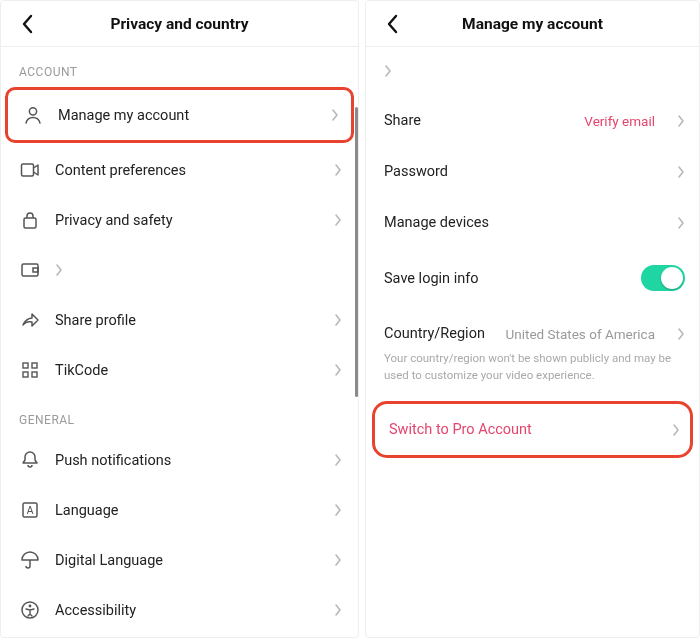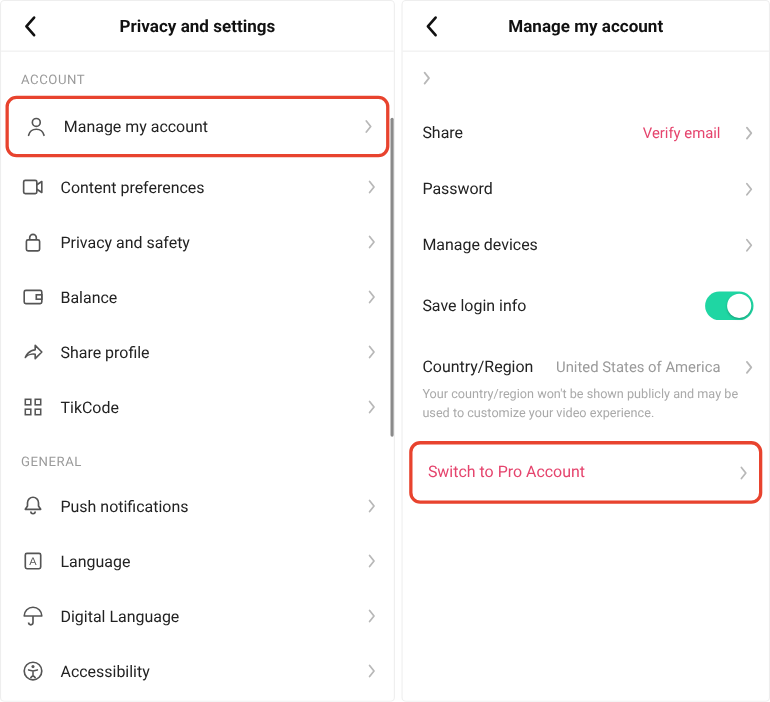--- a/index.html
+++ b/index.html
@@ -138,21 +138,21 @@
 </head>
 <body>
 
 <div class="pane pane-left">
   <div class="header">
     <div class="back-btn">
       <svg width="12" height="20" viewBox="0 0 12 20">
           <path d="M10 2 L3 10 L10 18" stroke="#111" stroke-width="2.4" fill="none" stroke-linecap="round" stroke-linejoin="round"></path>
         </svg>
     </div>
-    <div class="header-title">Privacy and settings</div>
+    <div class="header-title">Privacy and country</div>
   </div>
   <div class="content">
     <div class="section-header">ACCOUNT</div>
 
     <div class="row highlight-red" style="margin:0 4px 2px 4px; padding-left:14px; padding-right:12px;">
       <span class="icon">
         <svg width="20" height="20" viewBox="0 0 20 20">
             <circle cx="10" cy="6.3" r="3.6" stroke="#555" stroke-width="1.5" fill="none"></circle>
             <path d="M3 18c1-4 4-5.5 7-5.5s6 1.5 7 5.5" stroke="#555" stroke-width="1.5" fill="none" stroke-linecap="round"></path>
           </svg>
@@ -195,21 +195,20 @@
         </span>
     </div>
 
     <div class="row">
       <span class="icon">
         <svg width="20" height="18" viewBox="0 0 20 18">
             <rect x="2" y="3" width="16" height="12" rx="1.5" stroke="#555" stroke-width="1.5" fill="none"></rect>
             <rect x="13" y="7" width="5" height="4" stroke="#555" stroke-width="1.5" fill="none"></rect>
           </svg>
       </span>
-      <span class="label">Balance</span>
       <span class="chev">
           <svg width="8" height="14" viewBox="0 0 8 14">
             <path d="M2 2 L6 7 L2 12" stroke="#b8b8b8" stroke-width="1.6" fill="none" stroke-linecap="round" stroke-linejoin="round"></path>
           </svg>
         </span>
     </div>
 
     <div class="row">
       <span class="icon">
         <svg width="20" height="18" viewBox="0 0 20 18">
@@ -371,21 +370,21 @@
       <span class="label">Country/Region</span>
       <span class="value">United States of America</span>
       <span class="chev">
           <svg width="8" height="14" viewBox="0 0 8 14">
             <path d="M2 2 L6 7 L2 12" stroke="#b8b8b8" stroke-width="1.6" fill="none" stroke-linecap="round" stroke-linejoin="round"></path>
           </svg>
         </span>
     </div>
     <div class="hint">Your country/region won't be shown publicly and may be used to customize your video experience.</div>
 
-    <div class="row row-right pink highlight-red" style="margin:4px 6px; padding-left:14px; padding-right:10px;">
+    <div class="row row-right pink highlight-red" style="margin:4px 6px; padding-left:14px; padding-right:10px;border-radius:15px;">
       <span class="label">Switch to Pro Account</span>
       <span class="chev">
           <svg width="8" height="14" viewBox="0 0 8 14">
             <path d="M2 2 L6 7 L2 12" stroke="#b8b8b8" stroke-width="1.6" fill="none" stroke-linecap="round" stroke-linejoin="round"></path>
           </svg>
         </span>
     </div>
 
   </div>
 </div>

